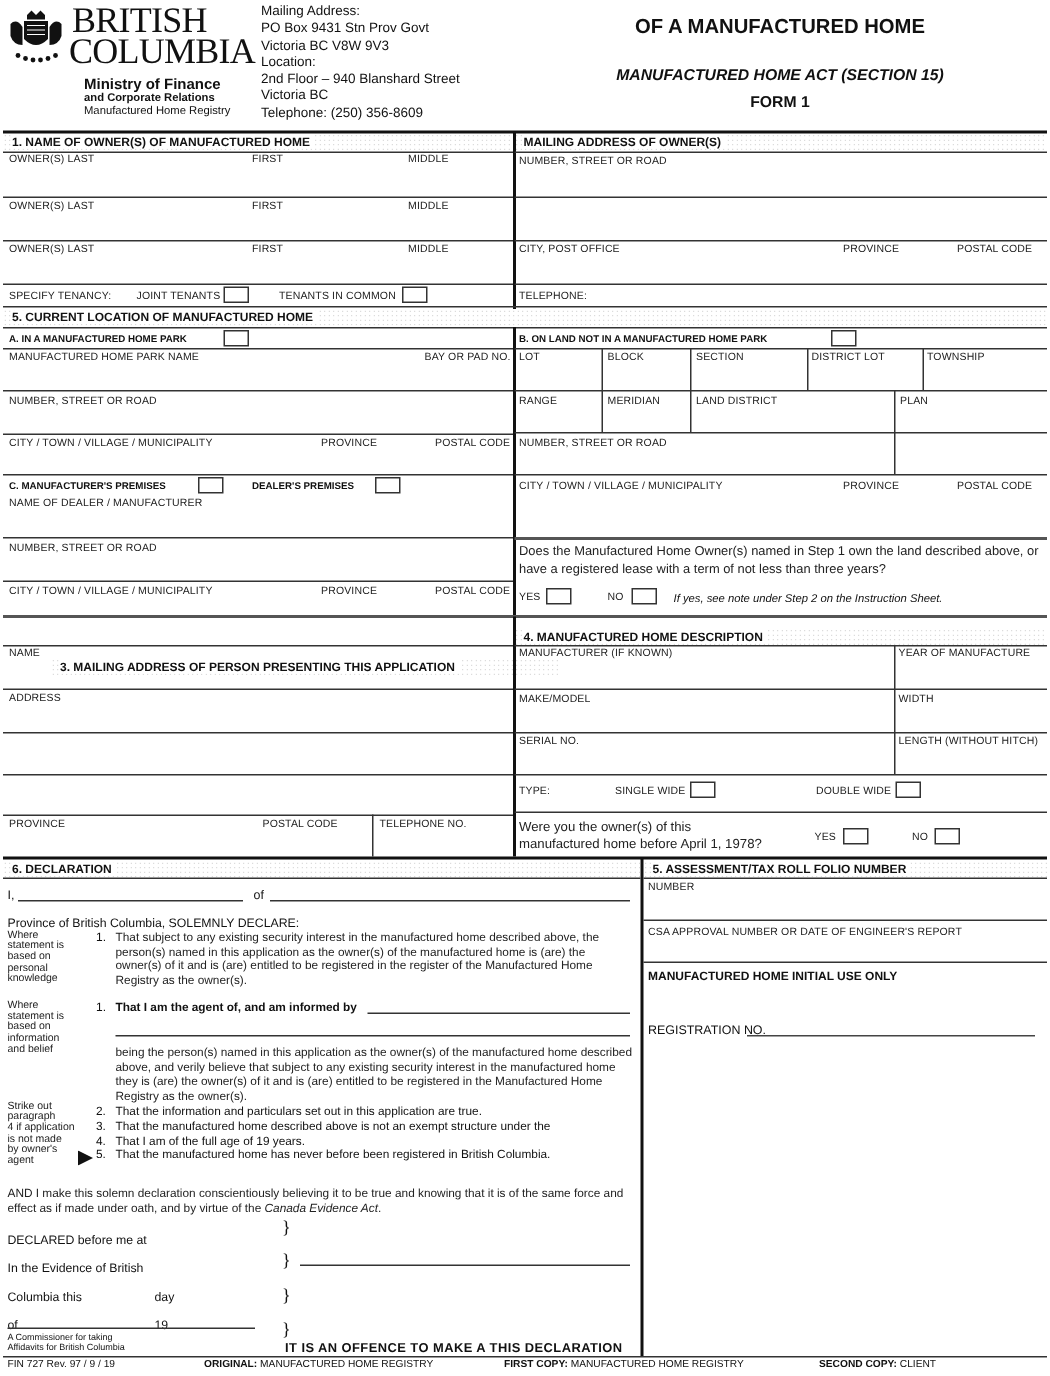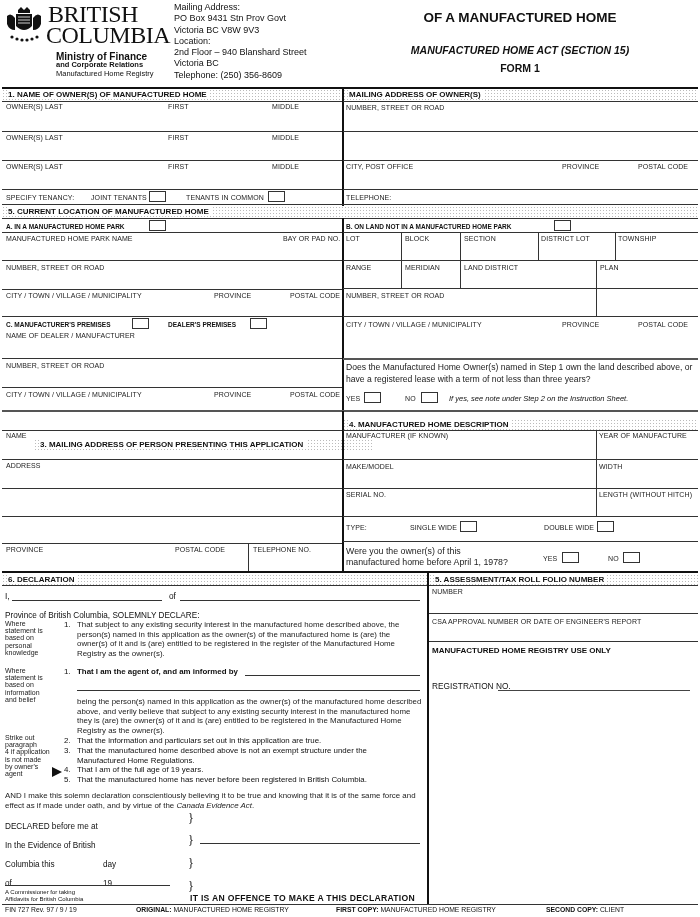--- a/index.html
+++ b/index.html
@@ -246,21 +246,21 @@
 
 <div class="vthick" style="left:427px;top:572px;height:332px;"></div>
 <div class="sechead" style="left:429px;top:574px;width:269px;"><span>5.  ASSESSMENT/TAX ROLL FOLIO NUMBER</span></div>
 <div class="hline" style="left:429px;top:585px;width:269px;"></div>
 <div class="lbl" style="left:432px;top:588px">NUMBER</div>
 <input class="field" style="left: 432px; top: 598px; width: 262px; height: 14px;">
 <div class="hline" style="left:429px;top:613px;width:269px;"></div>
 <div class="lbl" style="left:432px;top:618px">CSA APPROVAL NUMBER OR DATE OF ENGINEER'S REPORT</div>
 <input class="field" style="left: 432px; top: 628px; width: 262px; height: 11px;">
 <div class="hline" style="left:429px;top:641px;width:269px;"></div>
-<div class="abs" style="left:432px;top:646px;font-size:8px;font-weight:bold;white-space:nowrap;">MANUFACTURED HOME REGISTRY USE ONLY</div>
+<div class="abs" style="left:432px;top:646px;font-size:8px;font-weight:bold;white-space:nowrap;">MANUFACTURED HOME INITIAL USE ONLY</div>
 <div class="abs" style="left:432px;top:681px;font-size:8.3px;white-space:nowrap;">REGISTRATION  NO.</div>
 <div class="hline" style="left:498px;top:690px;width:192px;border-color:#444;"></div>
 
 <div class="sechead" style="left:2px;top:574px;width:425px;"><span>6.  DECLARATION</span></div>
 <div class="hline" style="left:2px;top:585px;width:425px;"></div>
 
 <div class="abs" style="left:5px;top:591px;font-size:8.3px;">I,</div>
 <input class="field" style="left: 12px; top: 589px; width: 150px; height: 12px; border-bottom: 1px solid rgb(51, 51, 51);">
 <div class="abs" style="left:169px;top:591px;font-size:8.3px;">of</div>
 <input class="field" style="left: 180px; top: 589px; width: 240px; height: 12px; border-bottom: 1px solid rgb(51, 51, 51);">
@@ -305,24 +305,20 @@
 <div class="abs" style="left:64px;top:736px;font-size:7.9px;line-height:9.8px;">
   <div style="display:flex">
       <span style="width:13px">2.</span>
       <span>That the information and particulars set out in this application are true.</span>
     </div>
   <div style="display:flex">
       <span style="width:13px">3.</span>
       <span>That the manufactured home described above is not an exempt structure under the</span>
     </div>
   <div style="display:flex">
-      <span style="width:13px"></span>
-      <span>Manufactured Home Regulations.</span>
-    </div>
-  <div style="display:flex">
       <span style="width:13px">4.</span>
       <span>That I am of the full age of 19 years.</span>
     </div>
   <div style="display:flex">
       <span style="width:13px">5.</span>
       <span>That the manufactured home has never before been registered in British Columbia.</span>
     </div>
 </div>
 
 <div class="txt" style="left:5px;top:791px;width:420px;font-size:7.9px;line-height:10px;"><span>AND I make this solemn declaration conscientiously believing it to be true and knowing that it is of the same force and effect as if made under oath, and by virtue of the </span><i>Canada Evidence Act</i><span>.</span></div>

